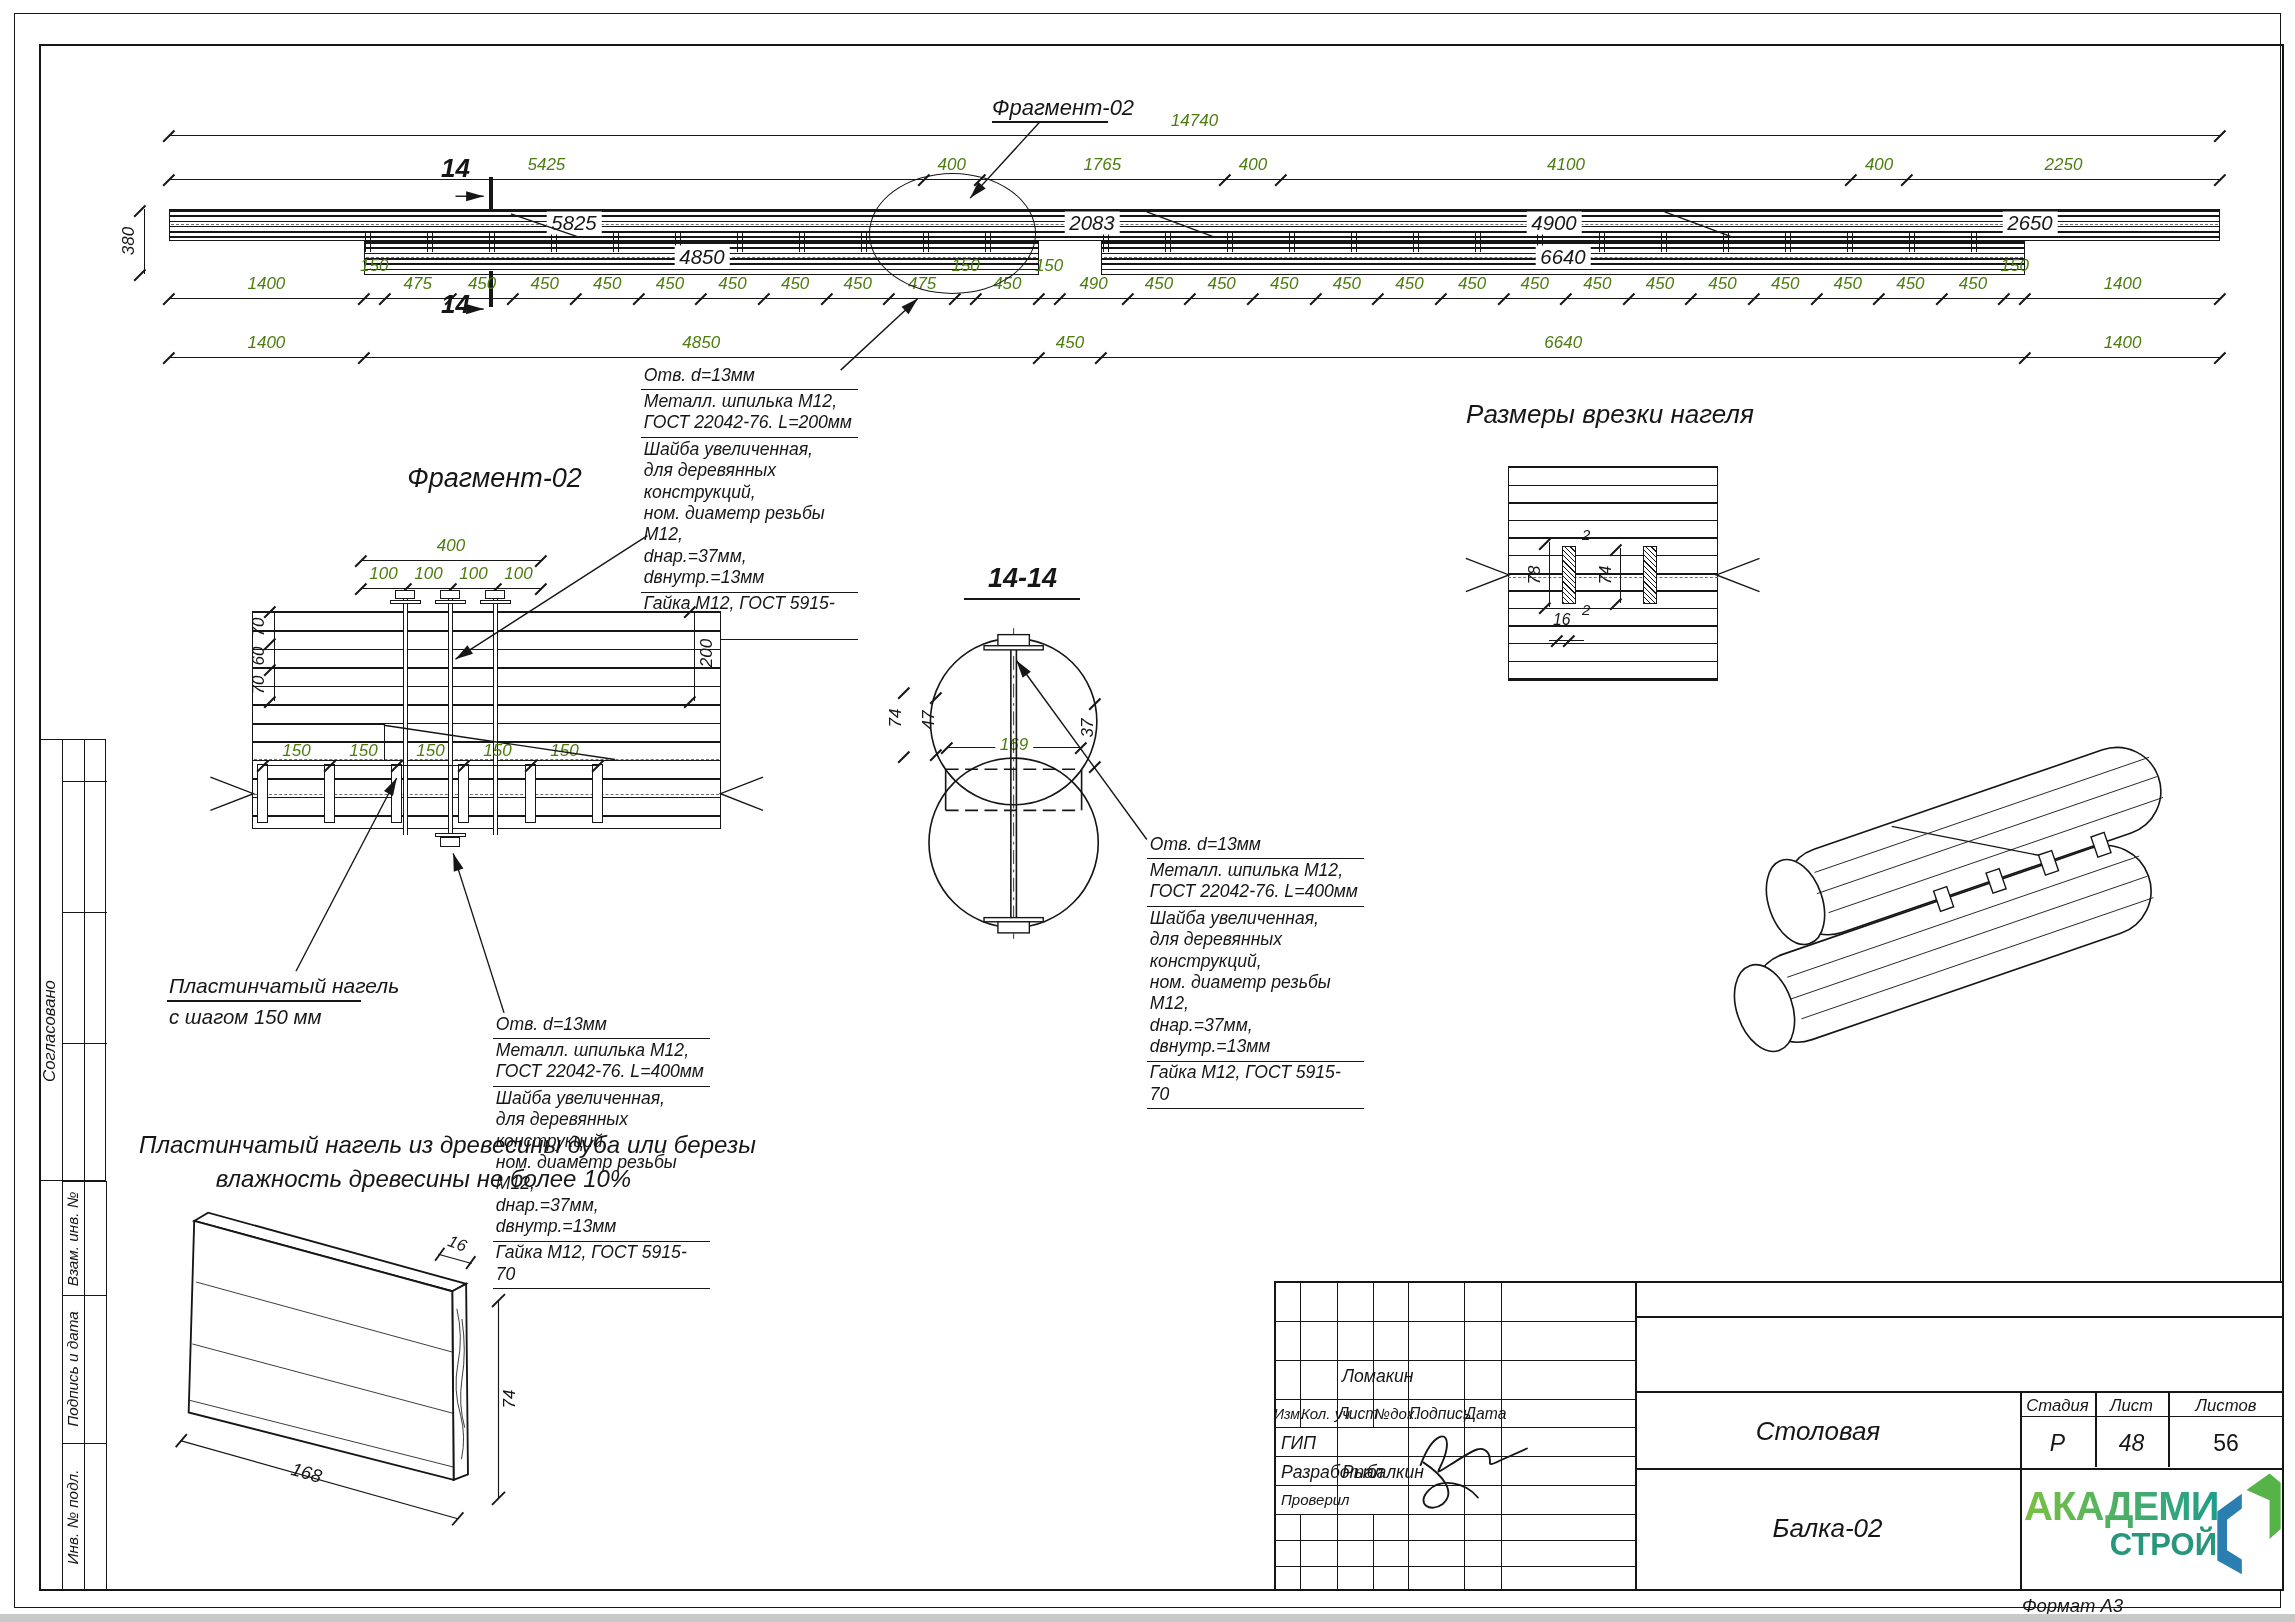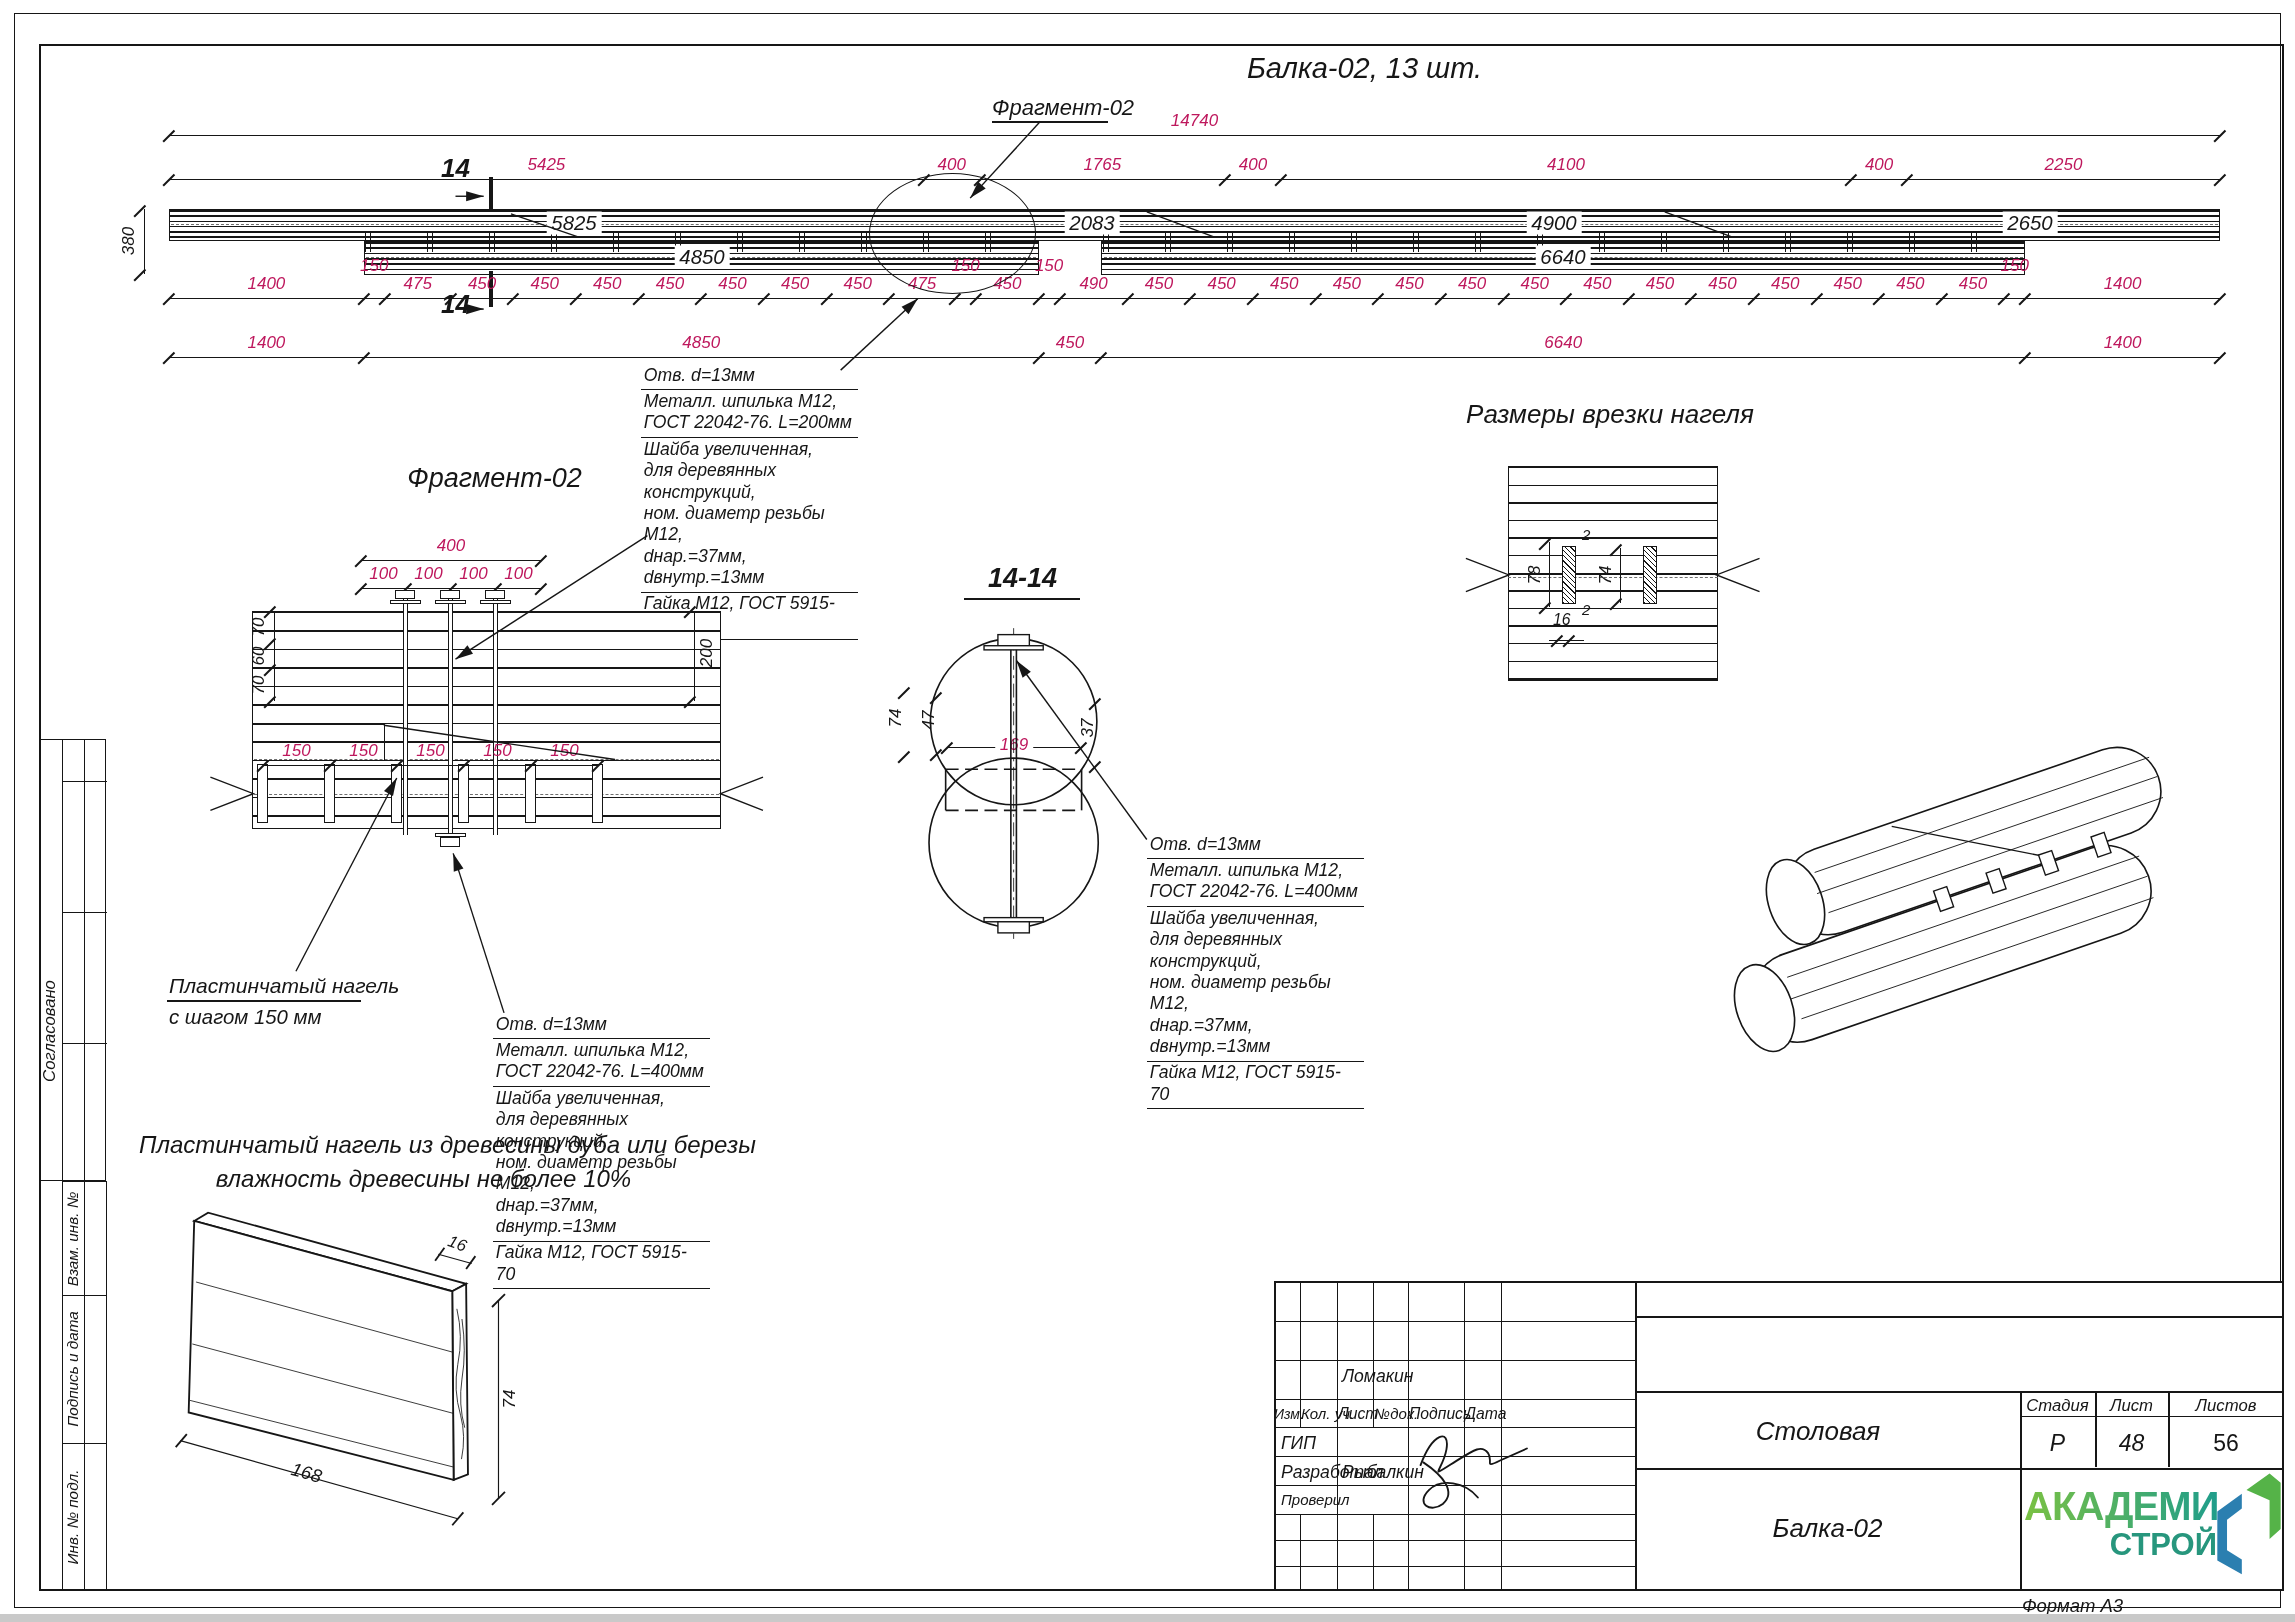--- a/index.html
+++ b/index.html
@@ -15,37 +15,36 @@
   .studband{position:absolute;background:repeating-linear-gradient(90deg,#161616 0 1.4px,transparent 1.4px 4.6px,#161616 4.6px 6px,transparent 6px 62px);}
   .dash{position:absolute;height:0;border-top:1.4px dashed #6e6e6e;}
   .blabel{position:absolute;transform:translate(-50%,-50%);background:#fff;padding:0 4.6px;font-style:italic;font-size:20.4px;white-space:nowrap;}
   .plate{position:absolute;width:11px;height:59px;background:#fff;border:1.4px solid #161616;box-sizing:border-box;}
   .stud{position:absolute;width:4.6px;box-sizing:border-box;border-left:1.4px solid #161616;border-right:1.4px solid #161616;background:#fff;}
   .nut{position:absolute;background:#fff;border:1.4px solid #161616;box-sizing:border-box;}
   .callout{position:absolute;font-style:italic;font-size:17.6px;line-height:1.22;color:#161616;}
   .cg{border-bottom:1.4px solid #161616;padding:0.9px 4.6px 2.8px 2.8px;}
   .dimrow{position:absolute;height:0;border-top:1.4px solid #161616;}
   .dimseg{position:absolute;top:-1.4px;height:0;}
-  .dimlab{position:absolute;left:50%;bottom:3.7px;transform:translateX(-50%);font-size:17px;font-style:italic;white-space:nowrap;color:#be185d;}
+  .dimlab{position:absolute;left:50%;bottom:3.7px;transform:translateX(-50%);font-size:17px;font-style:italic;white-space:nowrap;color:#4d7c0f;}
   .dimlab.raised{bottom:22px;}
   .wl .dimlab{bottom:auto;top:-12px;background:#fff;padding:0 4.6px;}
   .dtick,.tickm{position:absolute;width:1.6px;height:15.7px;background:#161616;transform:rotate(45deg);}
   .dtick{top:-7.9px;}
   .hatch{position:absolute;box-sizing:border-box;border:1.4px solid #161616;background:repeating-linear-gradient(45deg,#161616 0 0.9px,#fff 0.9px 3.7px);}
   .gradtxt{font-weight:bold;background:linear-gradient(90deg,#7ac143,#1f9d8b);-webkit-background-clip:text;background-clip:text;color:transparent;}
 </style>
 </head>
 <body>
 
 <div id="sheet">
 
   <div style="position:absolute;left:14px;top:13px;width:2267px;height:1595px;border:0.9px solid #161616;box-sizing:border-box;"></div>
   <div style="position:absolute;left:39px;top:44px;width:2245px;height:1547px;border:2.3px solid #161616;box-sizing:border-box;"></div>
 
-  <div class="t it" style="left:1133px;top:52px;width:463px;text-align:center;font-size:29px;">Балка-02, 13 шт.</div>
 
   <div class="dimrow" style="left:169px;top:135px;width:2051px;">
       <span class="dimseg" style="left: 0%; width: 100%;">
         <span class="dimlab">14740</span>
       </span>
       <i class="dtick" style="left: calc(0% - 0.9px);"></i>
       <i class="dtick" style="left: calc(100% - 0.9px);"></i>
     </div>
   <div class="dimrow" style="left:169px;top:179px;width:2051px;">
       <span class="dimseg" style="left: 0%; width: 36.8046%;">

